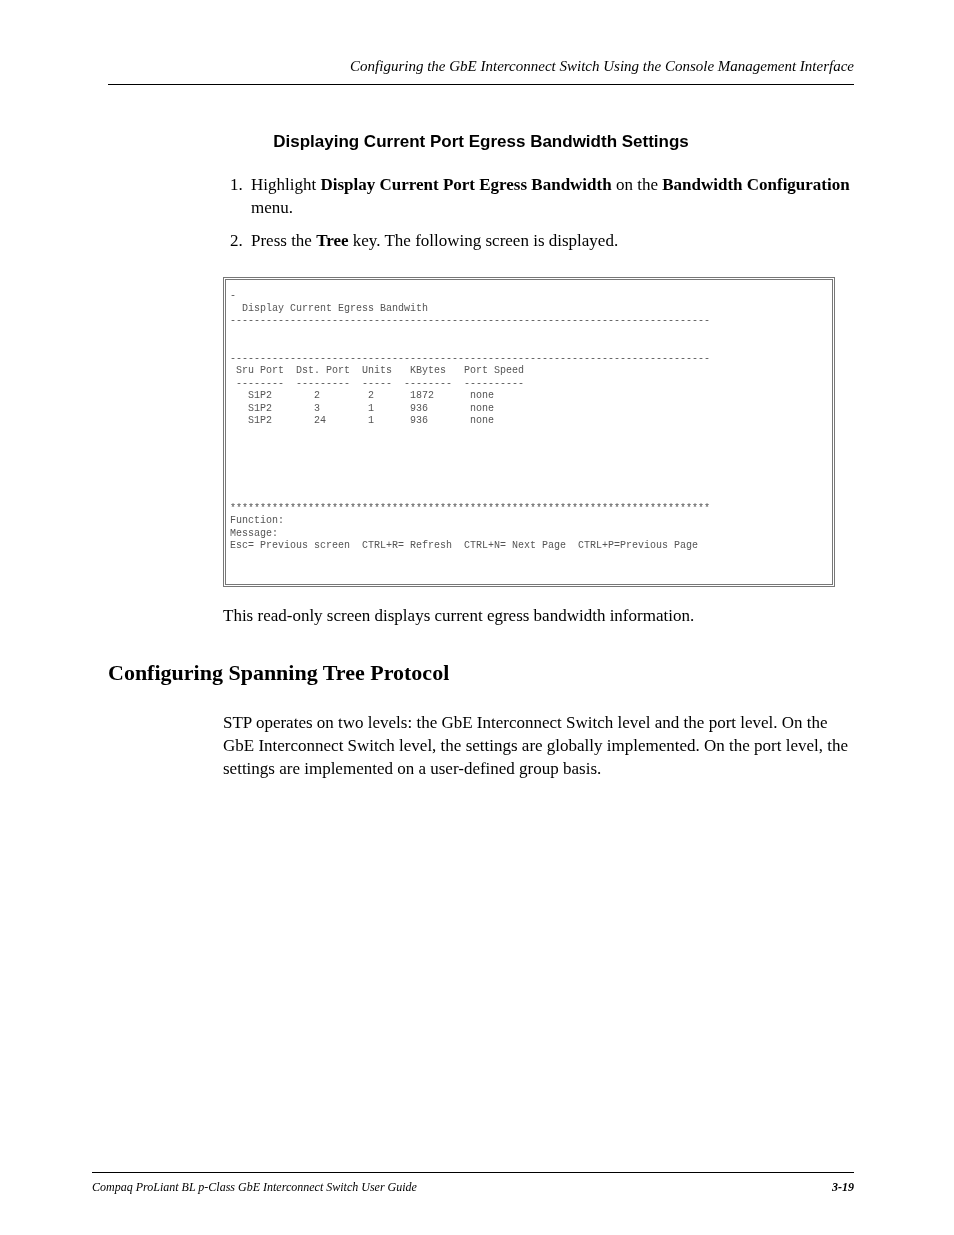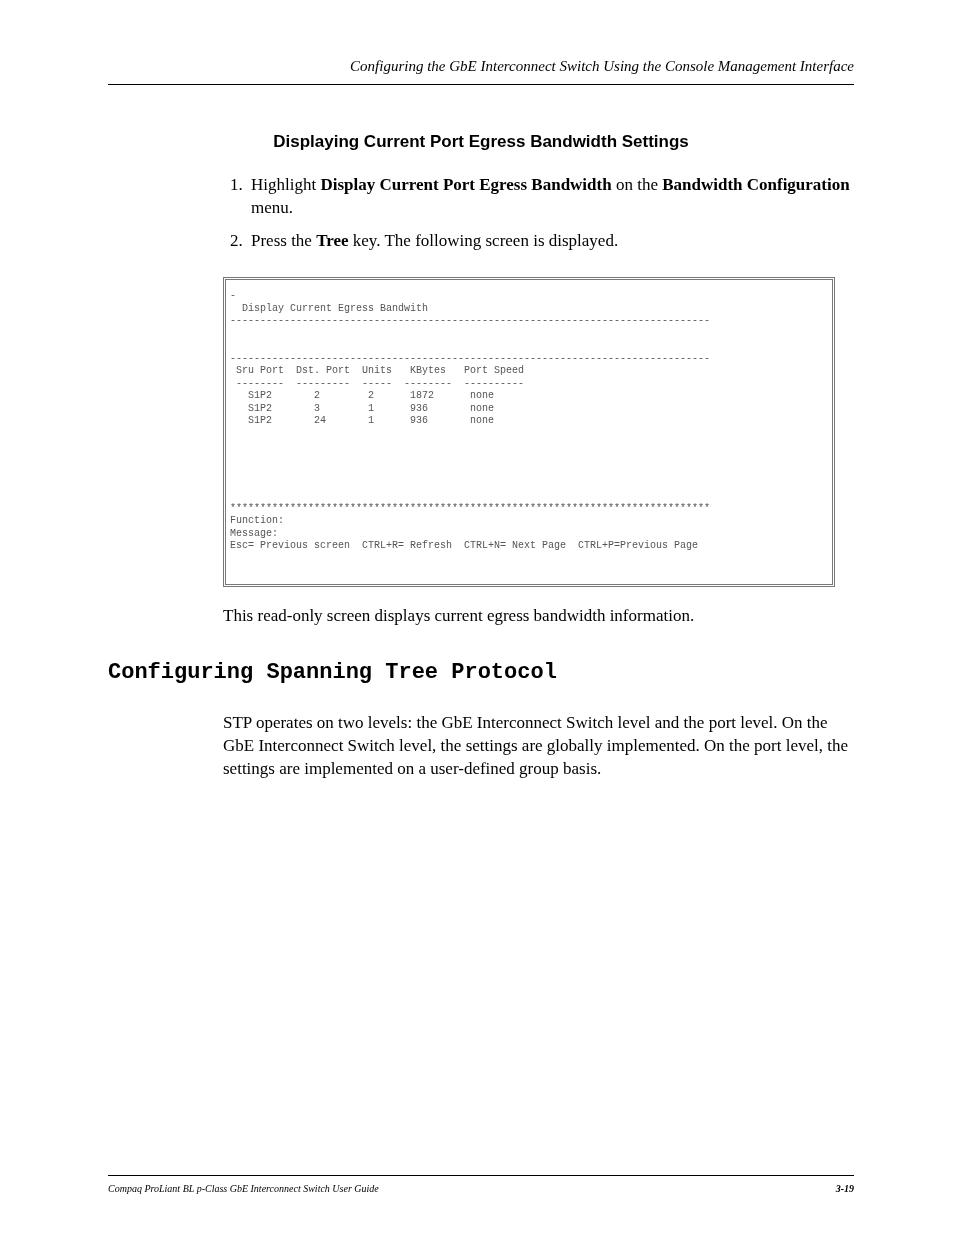--- a/index.html
+++ b/index.html
@@ -46,35 +46,35 @@
       padding: 10px 4px 4px 4px;
       font-family: "Courier New", Courier, monospace;
       font-size: 10px;
       line-height: 1.25;
       color: #555;
       white-space: pre;
       overflow: hidden;
       position: relative;
     }
     h2.section {
-      font-family: Liberation Mono, monospace;
+      font-family: Liberation Serif, serif;
       font-weight: bold;
       font-size: 22px;
       margin-top: 30px;
       margin-bottom: 24px;
     }
     .footer-area {
       position: absolute;
-      left: 108px;
+      left: 92px;
       right: 100px;
       bottom: 40px;
       border-top: 1.5px solid #000;
       padding-top: 6px;
       font-style: italic;
-      font-size: 10px;
+      font-size: 12px;
       display: flex;
       justify-content: space-between;
     }
     .pagenum { font-weight: bold; }
     .bold { font-weight: bold; }
   </style>
 </head>
 <body>
 
 <div class="header-area">

